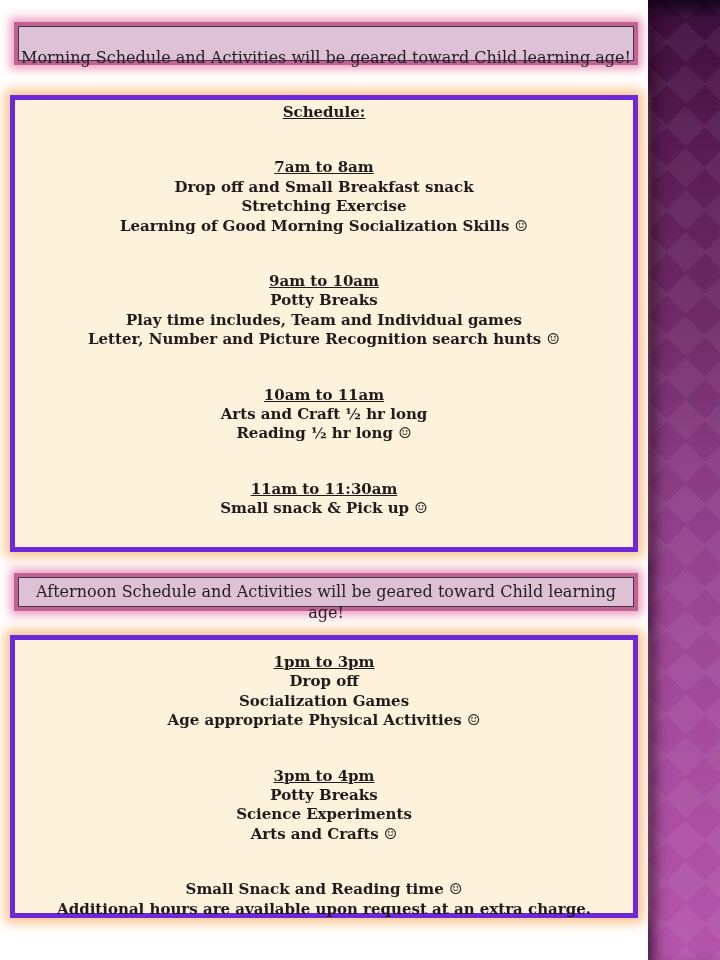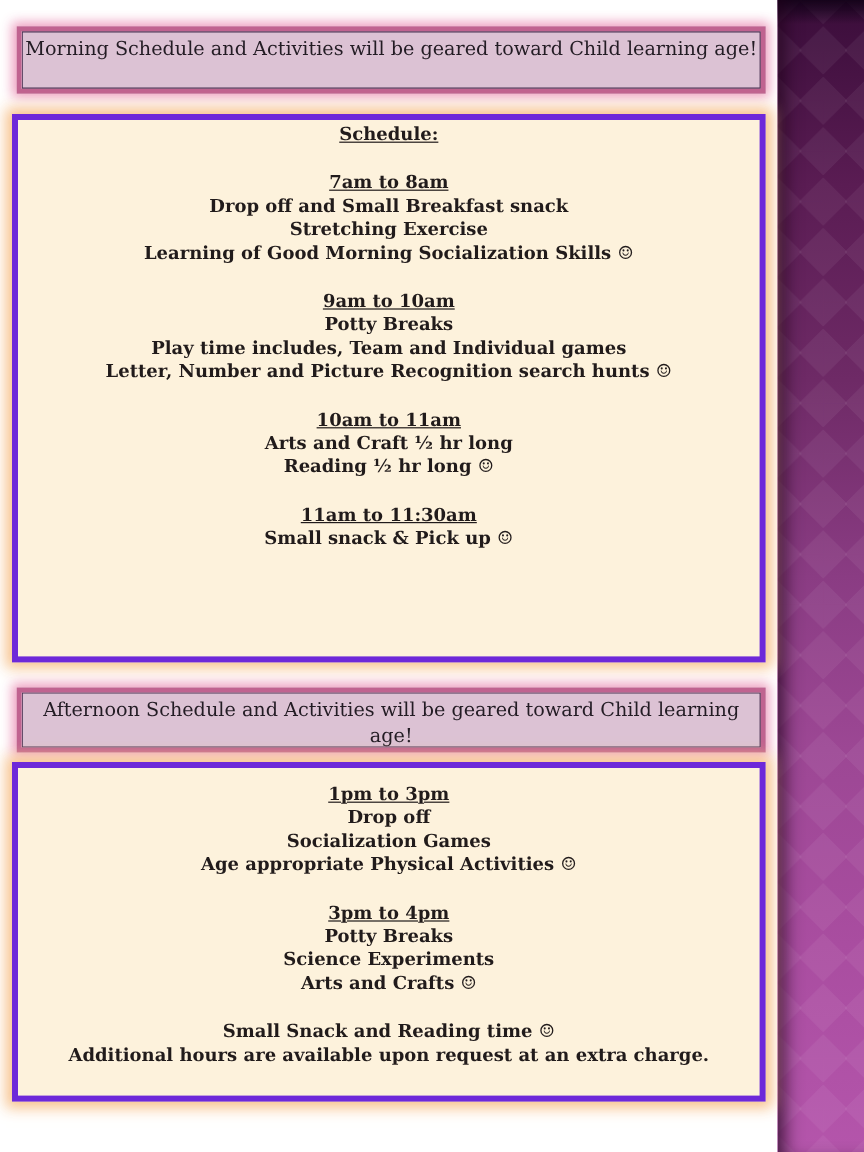--- a/index.html
+++ b/index.html
@@ -32,39 +32,39 @@
     box-sizing: border-box;
     background: #dcc2d4;
     border: 4px solid #c06390;
     box-shadow: 0 0 9px 4px rgba(235,148,184,0.9),
                 inset 0 0 0 1px #463050;
     text-align: center;
     font-size: 16px; line-height: 21px;
     font-weight: normal;
     color: #231c24;
   }
-  .header-morning   { top: 22px;  height: 56px; padding-top: 4px; }
-  .header-afternoon { top: 573px; height: 54px; padding-top: 4px; }
+  .header-morning   { top: 22px;  height: 43px; padding-top: 21px; }
+  .header-afternoon { top: 573px; height: 38px; padding-top: 4px; }
 
   
   .content-box {
     position: absolute; left: 10px; width: 628px;
     box-sizing: border-box;
     background: #fdf2dc;
     border: 5px solid #6d28d9;
     box-shadow: 0 0 11px 5px rgba(247,190,133,0.95);
     text-align: center;
     font-size: 15px; line-height: 19.4px;
     font-weight: bold;
   }
   .box-morning   { top: 95px;  height: 457px; padding: 3px 12px 0 12px; }
   .box-afternoon { top: 635px; height: 283px; padding: 13px 12px 0 12px; }
 
   .box-title { text-decoration: underline; }
-  .section { margin-top: 21px; }
+  .section { margin-top: 36px; }
   .box-afternoon .section:first-child { margin-top: 0; }
   .time { text-decoration: underline; }
   .line { }
 </style>
 </head>
 <body>
 
 <div class="side-strip"></div>
 
 <div class="header-box header-morning">Morning Schedule and Activities will be geared toward Child learning age!</div>

